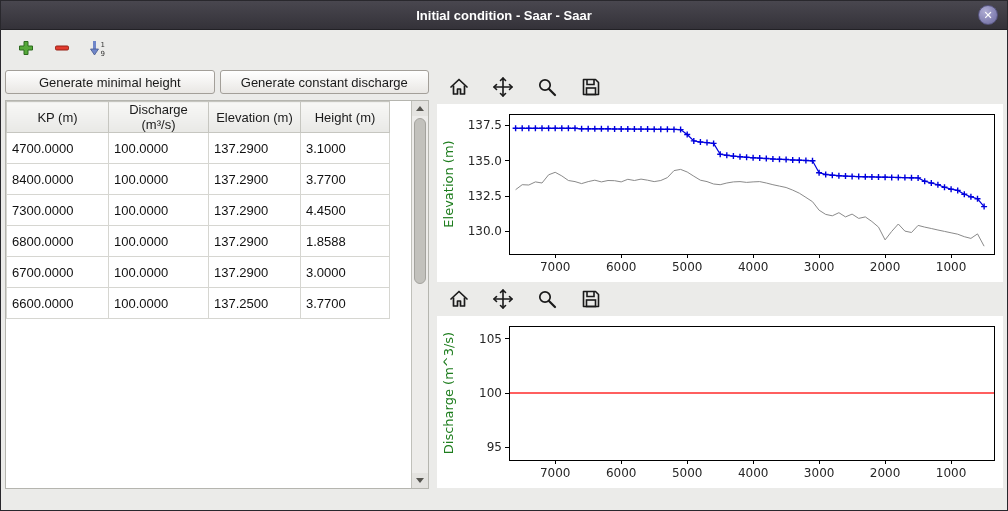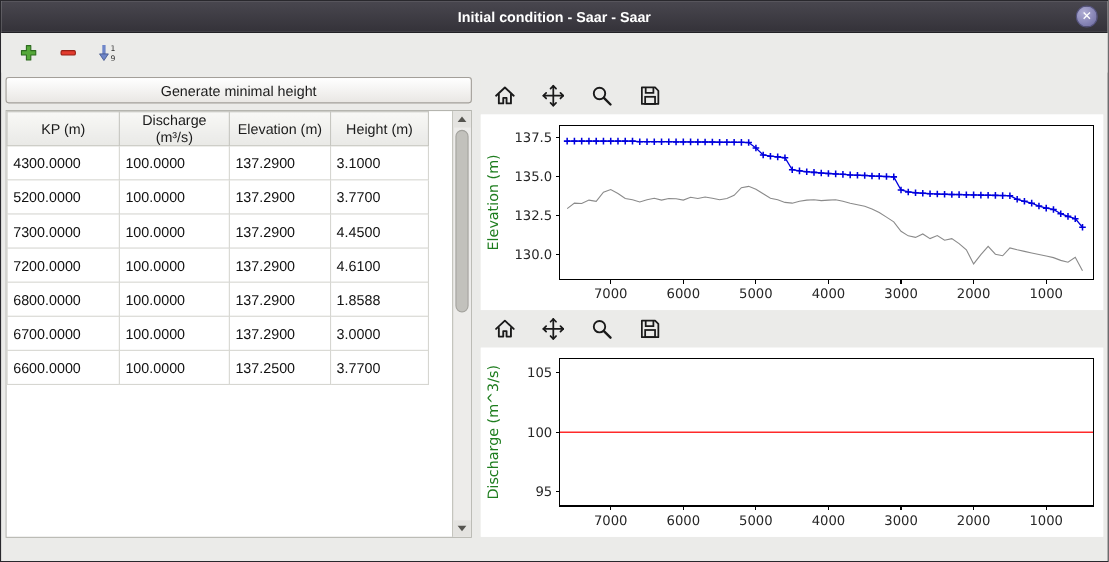--- a/index.html
+++ b/index.html
@@ -67,61 +67,56 @@
         <text x="11.5" y="15.5" font-size="7" fill="#333">9</text>
       </svg>
     </button>
   </div>
 
   <div class="content">
 
     <div class="left-panel">
       <div class="gen-row">
         <button class="gen-btn">Generate minimal height</button>
+        <button class="gen-btn">Generate constant discharge</button>
       </div>
       <div class="table-wrap">
         <table class="data-table">
           <colgroup>
               <col class="c1">
               <col class="c2">
               <col class="c3">
               <col class="c4">
             </colgroup>
         <thead>
               <tr>
                 <th>KP (m)</th>
                 <th>Discharge (m³/s)</th>
                 <th>Elevation (m)</th>
                 <th>Height (m)</th>
               </tr>
             </thead>
             <tbody>
               <tr>
-                <td>4300.0000</td>
+                <td>4700.0000</td>
                 <td>100.0000</td>
                 <td>137.2900</td>
                 <td>3.1000</td>
               </tr>
               <tr>
-                <td>5200.0000</td>
+                <td>8400.0000</td>
                 <td>100.0000</td>
                 <td>137.2900</td>
                 <td>3.7700</td>
               </tr>
               <tr>
                 <td>7300.0000</td>
                 <td>100.0000</td>
                 <td>137.2900</td>
                 <td>4.4500</td>
-              </tr>
-              <tr>
-                <td>7200.0000</td>
-                <td>100.0000</td>
-                <td>137.2900</td>
-                <td>4.6100</td>
               </tr>
               <tr>
                 <td>6800.0000</td>
                 <td>100.0000</td>
                 <td>137.2900</td>
                 <td>1.8588</td>
               </tr>
               <tr>
                 <td>6700.0000</td>
                 <td>100.0000</td>

